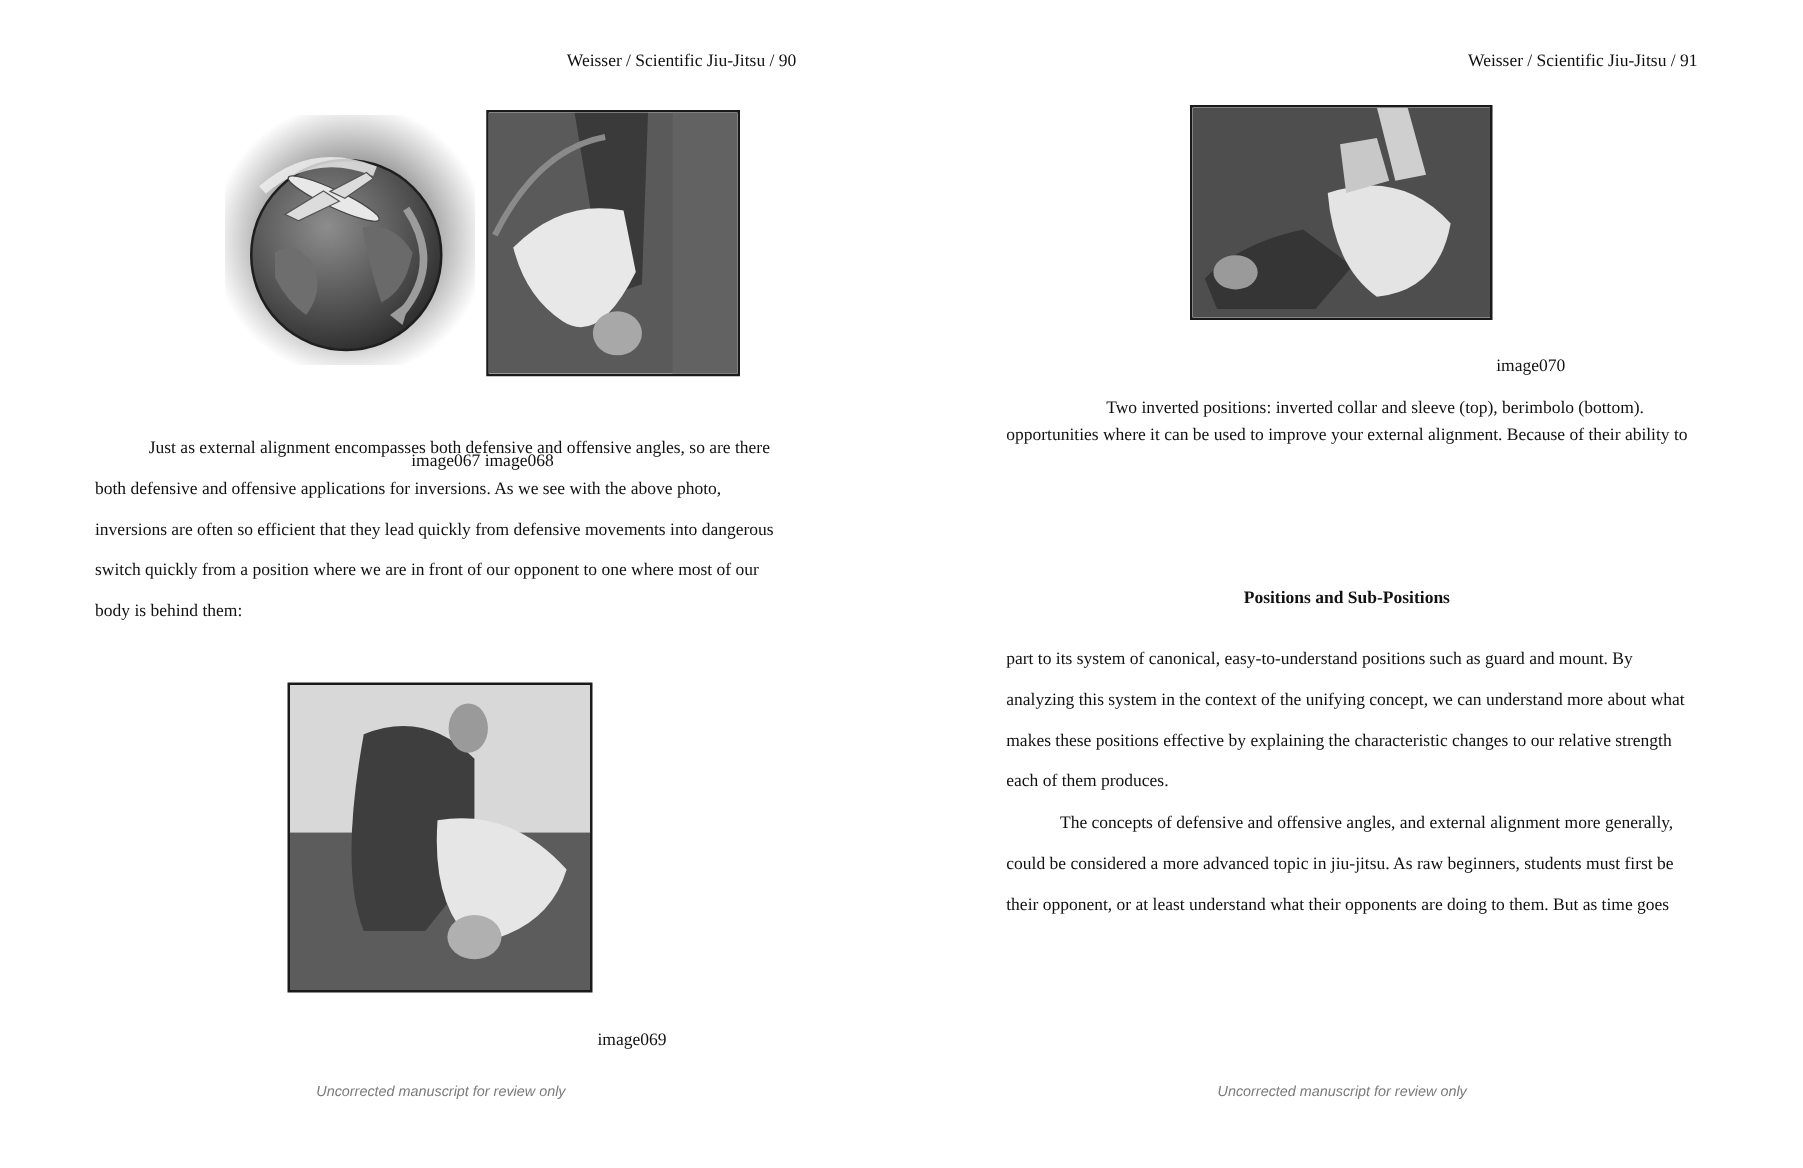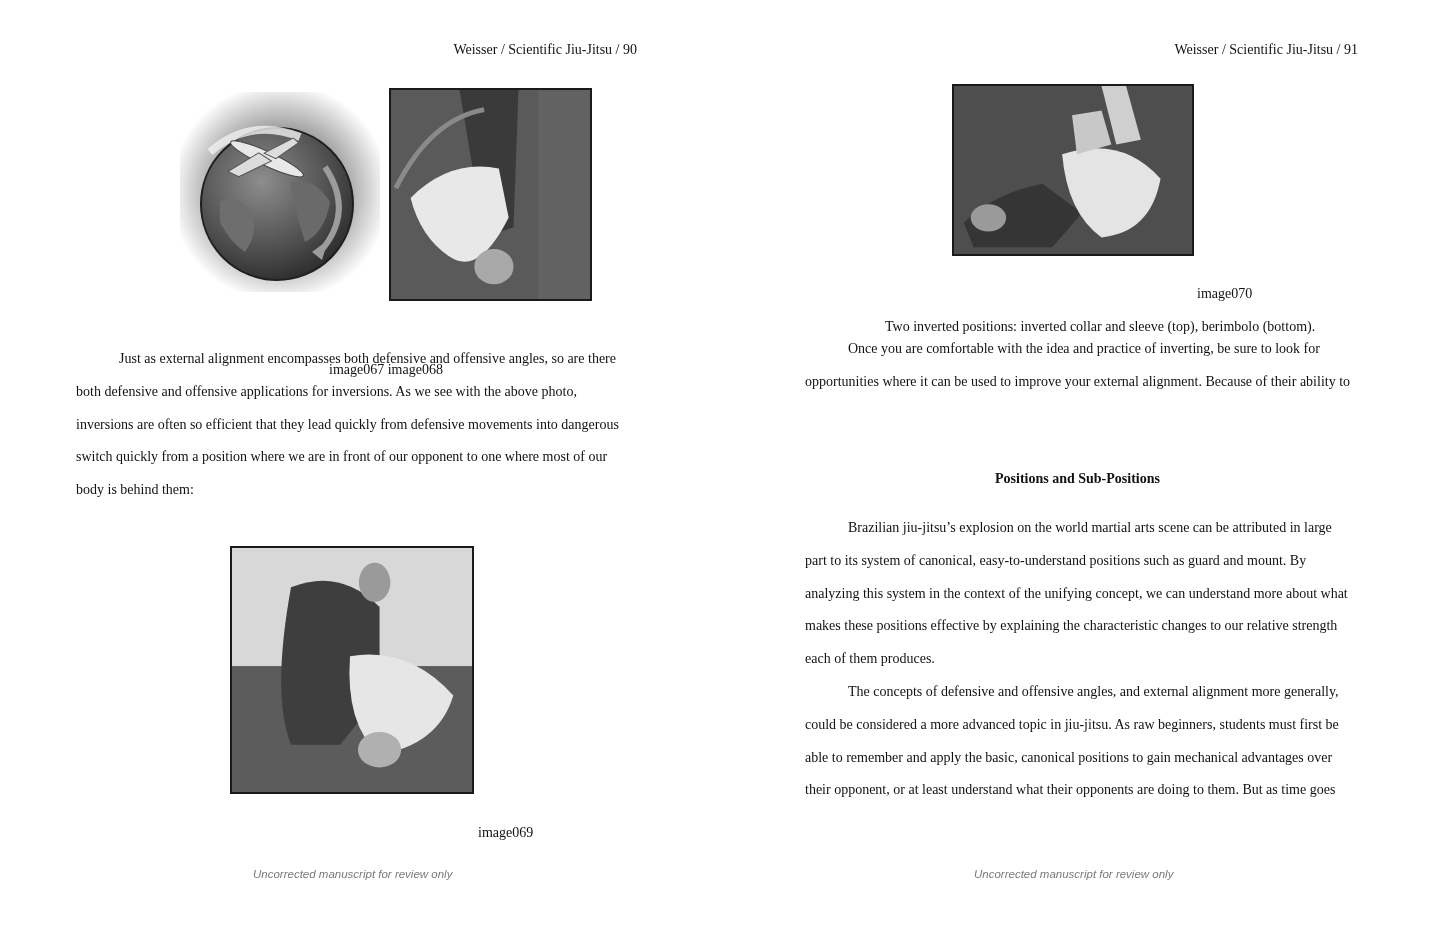--- a/index.html
+++ b/index.html
@@ -104,32 +104,29 @@
       <ellipse cx="35" cy="135" rx="18" ry="14" fill="#9a9a9a"></ellipse>
       <path d="M110 70 Q170 50 210 95 Q200 150 150 155 Q115 130 110 70 Z" fill="#e4e4e4"></path>
       <path d="M150 0 L175 0 L190 55 L165 60 Z" fill="#cfcfcf"></path>
       <path d="M120 30 L150 25 L160 60 L125 70 Z" fill="#c8c8c8"></path>
     </svg>
   </div>
   <div class="caption" style="left:476px; top:243px;">image070</div>
   <div class="caption" style="left:164px; top:276px;">Two inverted positions: inverted collar and sleeve (top), berimbolo (bottom).</div>
 
   <div class="para" style="left:84px; top:333px; width:556px;">
-    <span class="line indent">Once you are comfortable with the idea and practice of inverting, be sure to look for</span>
     <span class="line">opportunities where it can be used to improve your external alignment. Because of their ability to</span>
   </div>
 
   <div class="heading" style="left:274px; top:471px;">Positions and Sub-Positions</div>
 
   <div class="para" style="left:84px; top:512px; width:556px;">
-    <span class="line indent">Brazilian jiu-jitsu’s explosion on the world martial arts scene can be attributed in large</span>
     <span class="line">part to its system of canonical, easy-to-understand positions such as guard and mount. By</span>
     <span class="line">analyzing this system in the context of the unifying concept, we can understand more about what</span>
     <span class="line">makes these positions effective by explaining the characteristic changes to our relative strength</span>
     <span class="line">each of them produces.</span>
     <span class="line indent">The concepts of defensive and offensive angles, and external alignment more generally,</span>
     <span class="line">could be considered a more advanced topic in jiu-jitsu. As raw beginners, students must first be</span>
-    <span class="line">able to remember and apply the basic, canonical positions to gain mechanical advantages over</span>
     <span class="line">their opponent, or at least understand what their opponents are doing to them. But as time goes</span>
   </div>
 
   <div class="footer">Uncorrected manuscript for review only</div>
 </div>
 
 </body></html>

